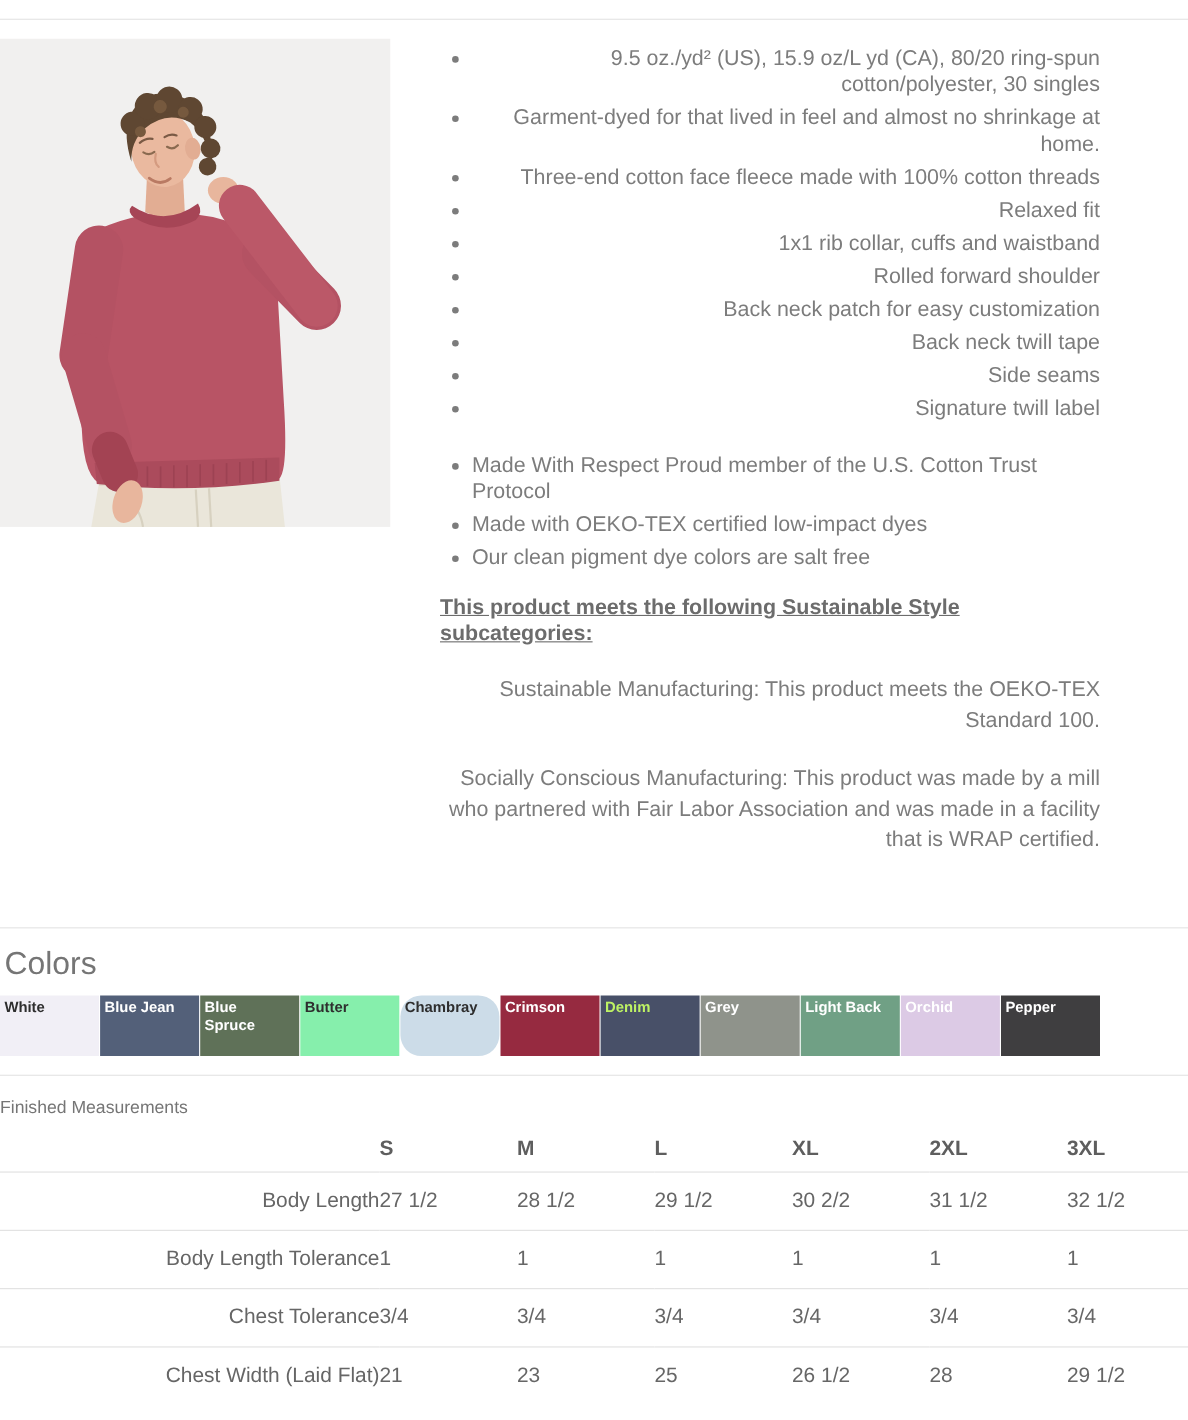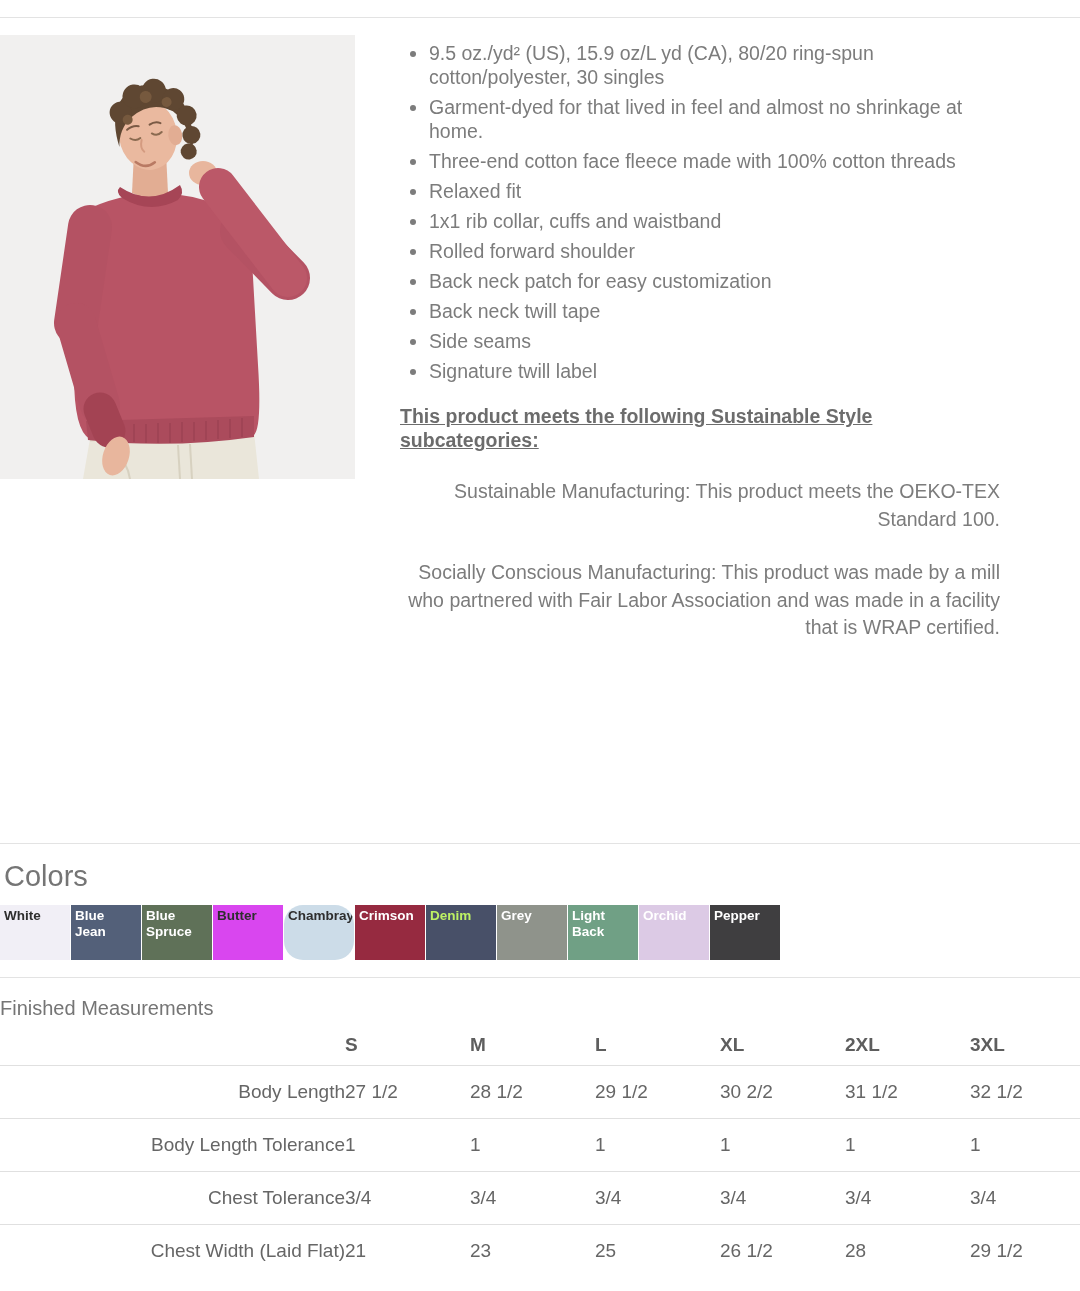--- a/index.html
+++ b/index.html
@@ -18,42 +18,42 @@
   
   .product-section { display: flex; height: 825px; padding-top: 17px; }
   .photo-wrap { flex: 0 0 355px; width: 355px; height: 444px; }
   .photo-wrap svg { display: block; }
   .details {
     margin-left: 45px; width: 600px;
     color: #7c7c7c; font-size: 19.5px; line-height: 24px;
     padding-top: 6px;
   }
   ul.f-list { margin: 0; padding: 0 0 0 29px; }
-  ul.f-list li { margin-bottom: 6px; }
+  ul.f-list li { margin-bottom: 6px; text-align: right; }
   ul.s-list { margin: 28px 0 0; padding: 0 0 0 29px; }
   ul.s-list li { margin-bottom: 6px; }
   .sustain-heading {
     margin: 21px 0 0; font-size: 19.5px; line-height: 24px;
     font-weight: bold; color: #6c6c6c; text-decoration: underline;
   }
   .sustain-para { margin: 26px 0 0; line-height: 27.5px; text-align: right; }
 
   
   .colors-section { padding: 15px 0 17px; }
   .colors-title { margin: 0 0 0 4px; font-size: 29px; line-height: 34px; font-weight: 400; color: #757575; }
   .swatches { display: flex; margin-top: 12px; }
   .swatch {
-    width: 70px; height: 55px; margin-right: 1px;
+    width: 90px; height: 55px; margin-right: 1px;
     padding: 3px 16px 0 4px; font-size: 13.5px; line-height: 16px;
     font-weight: bold; overflow: hidden; cursor: pointer;
   }
 
   
   .meas-section { padding-top: 16px; }
-  .meas-title { margin: 0; font-size: 20px; line-height: 28px; font-weight: 400; color: #757575; }
+  .meas-title { margin: 0; font-size: 16px; line-height: 28px; font-weight: 400; color: #757575; }
   table.meas { width: 1080px; border-collapse: collapse; table-layout: fixed; margin-top: 4px; font-size: 19px; }
   table.meas thead th {
     text-align: left; font-weight: bold; color: #5e5e5e;
     height: 39px; vertical-align: middle; padding: 0;
     border-bottom: 1px solid #e0e0e0;
   }
   table.meas tbody th, table.meas tbody td {
     text-align: left; font-weight: 400; color: #666666;
     height: 53px; vertical-align: middle; padding: 0;
     border-bottom: 1px solid #e0e0e0;
@@ -141,37 +141,42 @@
         <li>Garment-dyed for that lived in feel and almost no shrinkage at home.</li>
         <li>Three-end cotton face fleece made with 100% cotton threads</li>
         <li>Relaxed fit</li>
         <li>1x1 rib collar, cuffs and waistband</li>
         <li>Rolled forward shoulder</li>
         <li>Back neck patch for easy customization</li>
         <li>Back neck twill tape</li>
         <li>Side seams</li>
         <li>Signature twill label</li>
       </ul>
+    <ul class="s-list">
+        <li>Made With Respect Proud member of the U.S. Cotton Trust Protocol</li>
+        <li>Made with OEKO-TEX certified low-impact dyes</li>
+        <li>Our clean pigment dye colors are salt free</li>
+      </ul>
     <h3 class="sustain-heading">This product meets the following Sustainable Style subcategories:</h3>
     <div>
         <p class="sustain-para">Sustainable Manufacturing: This product meets the OEKO-TEX Standard 100.</p>
         <p class="sustain-para">Socially Conscious Manufacturing: This product was made by a mill who partnered with Fair Labor Association and was made in a facility that is WRAP certified.</p>
       </div>
   </div>
 </div>
 
 <hr class="section-divider">
 
 <div class="colors-section">
   <h2 class="colors-title">Colors</h2>
   <div class="swatches">
       <div class="swatch" style="background: rgb(241, 239, 246); color: rgb(46, 46, 46);"><span>White</span></div>
       <div class="swatch" style="background: rgb(83, 96, 121); color: rgb(255, 255, 255);"><span>Blue Jean</span></div>
       <div class="swatch" style="background: rgb(95, 113, 88); color: rgb(255, 255, 255);"><span>Blue Spruce</span></div>
-      <div class="swatch" style="background: #d946ef; color: rgb(46, 46, 46);"><span>Butter</span></div>
+      <div class="swatch" style="background: #86efac; color: rgb(46, 46, 46);"><span>Butter</span></div>
       <div class="swatch" style="background: rgb(204, 220, 232); color: rgb(46, 46, 46); border-radius: 19px;"><span>Chambray</span></div>
       <div class="swatch" style="background: rgb(150, 42, 64); color: rgb(255, 255, 255);"><span>Crimson</span></div>
       <div class="swatch" style="background: rgb(72, 80, 104); color: #bef264;"><span>Denim</span></div>
       <div class="swatch" style="background: rgb(143, 147, 139); color: rgb(255, 255, 255);"><span>Grey</span></div>
       <div class="swatch" style="background: rgb(112, 160, 133); color: rgb(255, 255, 255);"><span>Light Back</span></div>
       <div class="swatch" style="background: rgb(220, 202, 229); color: rgb(255, 255, 255);"><span>Orchid</span></div>
       <div class="swatch" style="background: rgb(63, 62, 64); color: rgb(255, 255, 255);"><span>Pepper</span></div>
     </div>
 </div>
 

